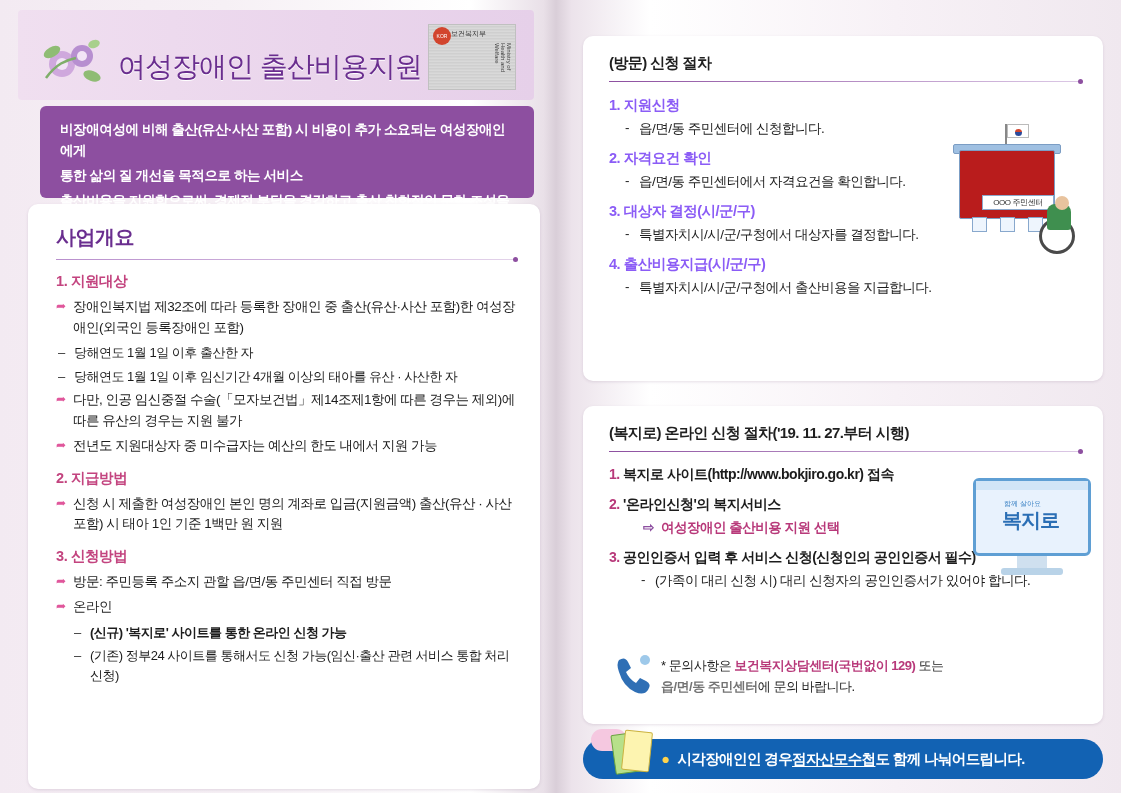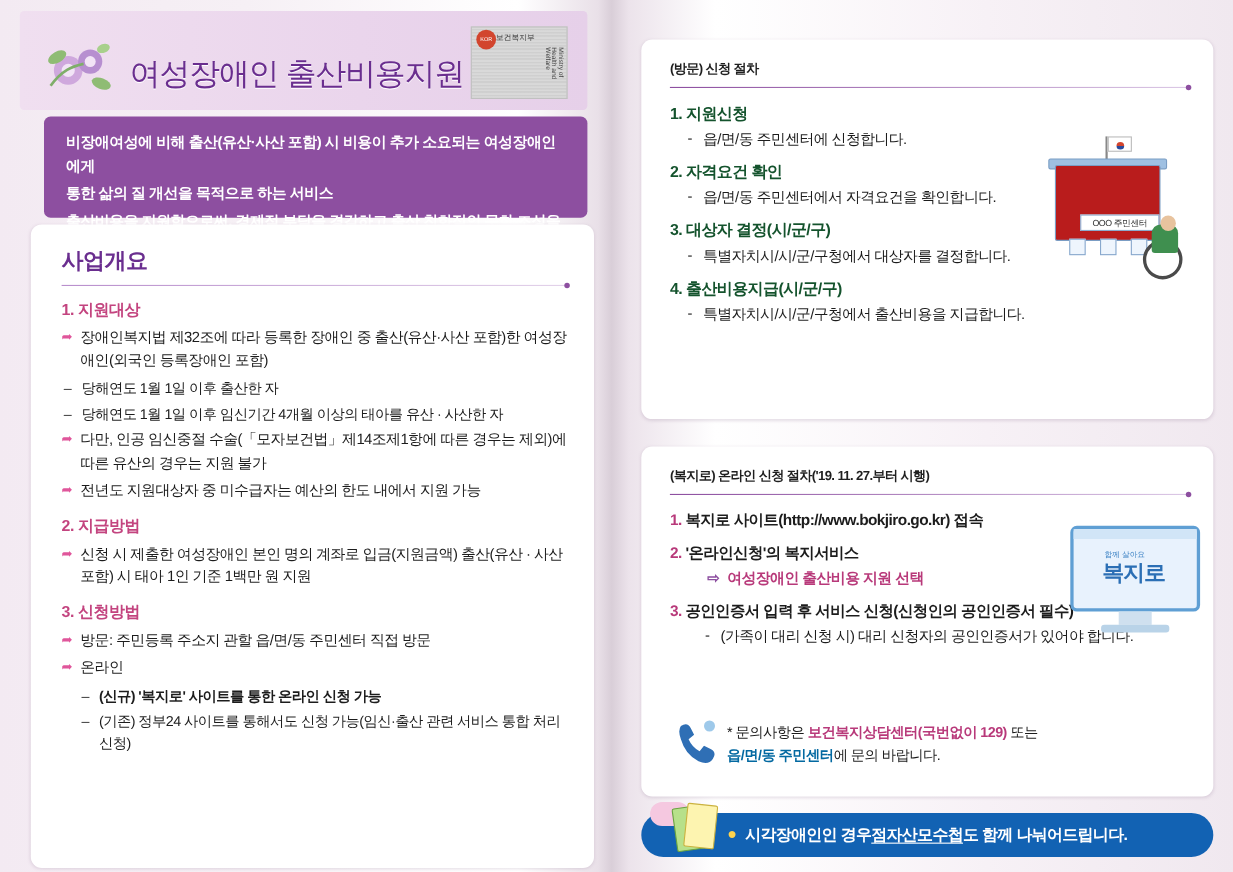--- a/index.html
+++ b/index.html
@@ -119,30 +119,30 @@
   
   .card-r1 {
     left:8px; top:30px; width:520px; height:345px;
     padding:18px 22px 10px 26px;
   }
   .card-r2 {
     left:8px; top:400px; width:520px; height:318px;
     padding:18px 22px 10px 26px;
   }
   .sect-title-r {
-    font-size:12px; font-weight:bold; color:#1f1f1f; letter-spacing:-0.6px;
+    font-size:15px; font-weight:bold; color:#1f1f1f; letter-spacing:-0.6px;
     margin:0 0 8px 0;
   }
   .rule-r { height:1px; background:linear-gradient(to right,#8d4fa0,#dcc9e6); margin-bottom:14px; position:relative;}
   .rule-r::after{
     content:""; position:absolute; right:-2px; top:-2px;
     width:5px; height:5px; border-radius:50%; background:#8d4fa0;
   }
   .step-head {
-    font-size:14.5px; font-weight:bold; color:#14532d; margin:11px 0 5px 0;
+    font-size:14.5px; font-weight:bold; color:#8b5cf6; margin:11px 0 5px 0;
     letter-spacing:-0.5px;
   }
   .step-sub {
     font-size:13.5px; color:#1c1c1c; margin:0 0 4px 16px; letter-spacing:-0.5px;
     display:flex;
   }
   .step-sub .mk { width:14px; flex:0 0 auto; }
   .step-olnum {
     font-size:14px; color:#b8397a; font-weight:bold; margin:12px 0 5px 0;
     letter-spacing:-0.5px;
@@ -210,21 +210,21 @@
   
   .phone-note {
     position:absolute; left:26px; bottom:26px; right:18px;
     display:flex; align-items:flex-start;
   }
   .phone-icon {
     width:46px; height:46px; flex:0 0 auto; position:relative; margin-right:6px;
   }
   .note-text { font-size:13px; color:#1c1c1c; line-height:1.6; letter-spacing:-0.5px; padding-top:4px;}
   .note-text .hl { color:#b8397a; font-weight:bold; }
-  .note-text .hl2 { color:#0369a1; font-weight:bold; }
+  .note-text .hl2 { color:#737373; font-weight:bold; }
 
   
   .bottom-band {
     position:absolute; left:8px; bottom:8px; width:520px; height:40px;
     background:#1262b3; border-radius:20px;
     display:flex; align-items:center; justify-content:center;
     color:#fff; font-size:14.5px; font-weight:bold; letter-spacing:-0.6px;
   }
   .bottom-band .dot { color:#ffd34d; margin-right:8px; }
   .bottom-band u { text-underline-offset:2px; }

